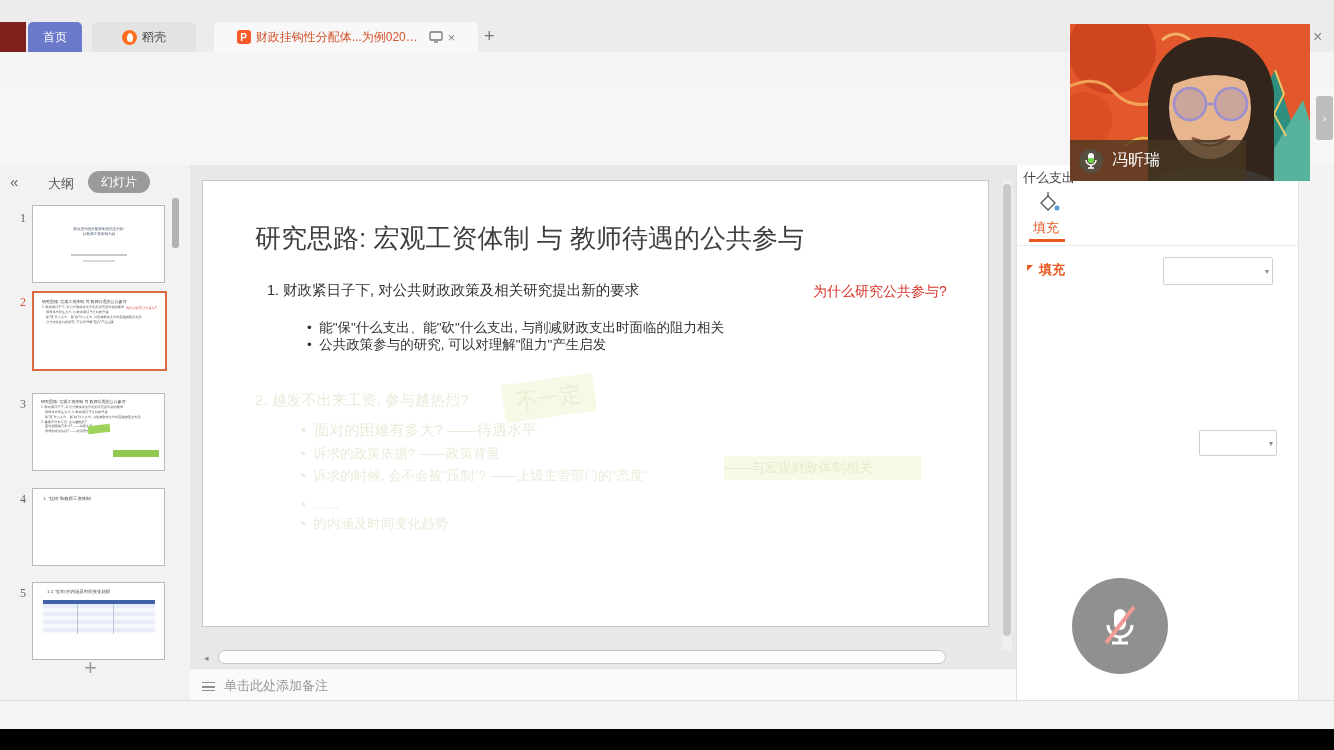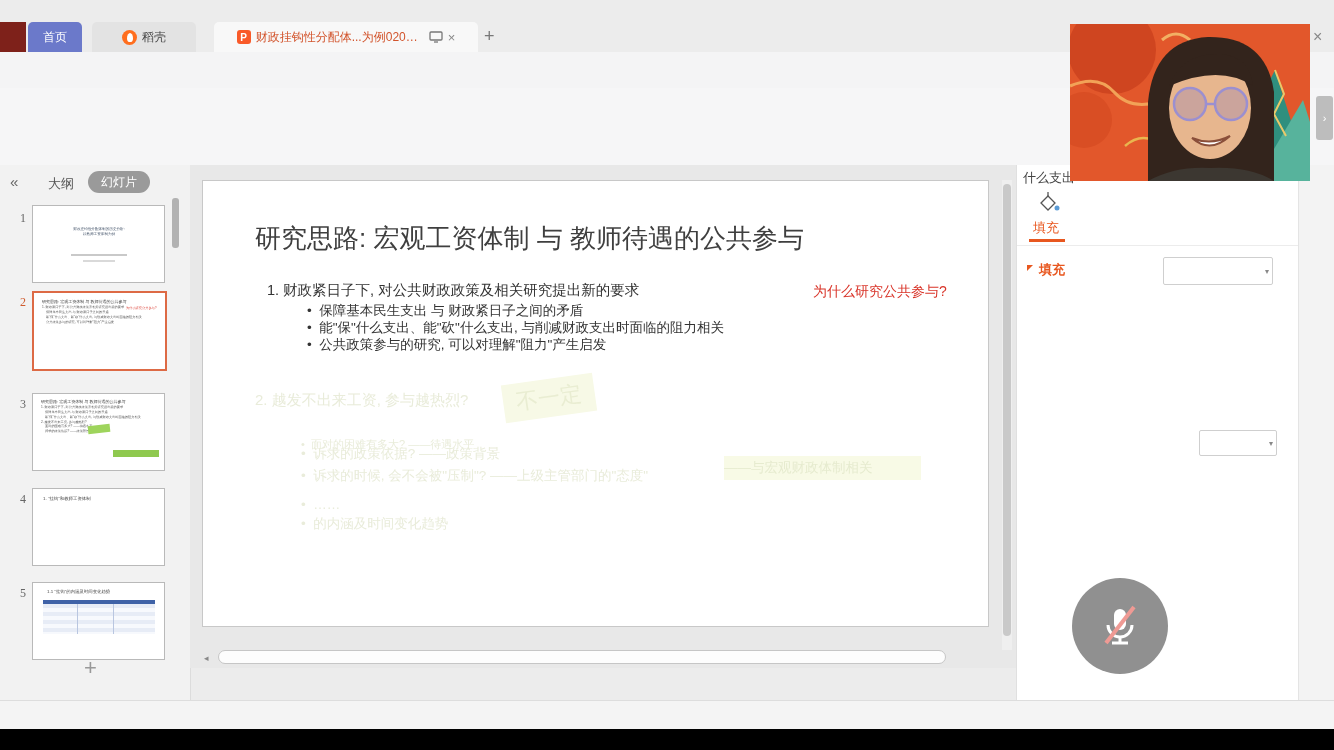--- a/index.html
+++ b/index.html
@@ -299,40 +299,43 @@
       <div class="ab" style="left:80px;top:21px;width:1px;height:30px;background:#b9c6e0;"></div>
     </div>
 
     <div class="ab" style="left:84px;top:490px;font-size:22px;color:#999;">+</div>
   </div>
 
   <div class="canvas">
     <div class="slide">
       <div class="ab" style="left:52px;top:40px;font-size:26px;color:#3f3f3f;white-space:nowrap;">研究思路: 宏观工资体制 与 教师待遇的公共参与</div>
       <div class="ab" style="left:64px;top:100px;font-size:14.5px;color:#333;">1. 财政紧日子下, 对公共财政政策及相关研究提出新的要求</div>
-      <div class="ab" style="left:104px;top:121px;font-size:13.5px;color:#333;">•&nbsp; <span>保障基本民生支出 与 财政紧日子之间的矛盾</span></div>
       <div class="ab" style="left:104px;top:138px;font-size:13.5px;color:#333;">•&nbsp; <span>能"保"什么支出、能"砍"什么支出, 与削减财政支出时面临的阻力相关</span></div>
       <div class="ab" style="left:104px;top:155px;font-size:13.5px;color:#333;">•&nbsp; <span>公共政策参与的研究, 可以对理解"阻力"产生启发</span></div>
       <div class="ab" style="left:610px;top:102px;font-size:14px;color:#d9352a;">为什么研究公共参与?</div>
 
       <div class="ab ghost" style="left:52px;top:210px;font-size:15px;">2. 越发不出来工资, 参与越热烈?</div>
       <div class="ab" style="left:300px;top:198px;width:92px;height:38px;background:#f7f9e6;color:#e9edd2;font-size:22px;display:flex;align-items:center;justify-content:center;transform:rotate(-8deg);">不一定</div>
-      <div class="ab ghost" style="left:98px;top:256px;font-size:11px;">•&nbsp; <span>面对的困难有多大? ——待遇水平</span></div>
+      <div class="ab ghost" style="left:98px;top:240px;font-size:15px;">•&nbsp; <span>面对的困难有多大? ——待遇水平</span></div>
       <div class="ab ghost" style="left:98px;top:264px;font-size:13.5px;">•&nbsp; <span>诉求的政策依据? ——政策背景</span></div>
       <div class="ab ghost" style="left:98px;top:286px;font-size:13.5px;">•&nbsp; <span>诉求的时候, 会不会被"压制"? ——上级主管部门的"态度"</span></div>
       <div class="ab" style="left:521px;top:275px;width:197px;height:24px;background:#f8fae6;color:#e6ebcf;font-size:13.5px;display:flex;align-items:center;">——与宏观财政体制相关</div>
       <div class="ab ghost" style="left:98px;top:316px;font-size:13.5px;">•&nbsp; <span>……</span></div>
       <div class="ab ghost" style="left:98px;top:334px;font-size:13.5px;">•&nbsp; <span>的内涵及时间变化趋势</span></div>
     </div>
     <div class="ab" style="left:812px;top:15px;width:10px;height:470px;background:#efefef;"></div>
     <div class="ab" style="left:813px;top:19px;width:8px;height:452px;background:#c9c9c9;border-radius:4px;"></div>
     <div class="ab" style="left:14px;top:488px;font-size:9px;color:#888;">◂</div>
     <div class="ab" style="left:28px;top:485px;width:726px;height:12px;background:#fdfdfd;border:1px solid #c6c6c6;border-radius:7px;"></div>
   </div>
 
+  <div class="notesbar">
+    <div class="ab" style="left:12px;top:8px;"><span class="lines" style="width:13px;height:9px;"></span></div>
+    <div class="ab" style="left:34px;top:8px;font-size:13px;color:#999;">单击此处添加备注</div>
+  </div>
 
   <div class="statusbar">
     
     
     
     
     
     
     
     
@@ -392,20 +395,31 @@
       <polyline points="205,46 214,70 204,90 216,112" stroke="#e9c96a" stroke-width="2" fill="none"></polyline>
       <path d="M78 157 L78 78 Q84 16 138 13 Q196 12 204 68 L204 157 Z" fill="#33241c"></path>
       <ellipse cx="140" cy="84" rx="41" ry="51" fill="#e7b68e"></ellipse>
       <path d="M99 62 Q112 28 152 30 Q180 33 183 62 Q150 40 99 62 Z" fill="#33241c"></path>
       <circle cx="120" cy="80" r="16" fill="rgba(120,110,200,0.25)" stroke="#9b8fd0" stroke-width="2.5"></circle>
       <circle cx="161" cy="80" r="16" fill="rgba(120,110,200,0.25)" stroke="#9b8fd0" stroke-width="2.5"></circle>
       <line x1="136" y1="80" x2="145" y2="80" stroke="#9b8fd0" stroke-width="2.5"></line>
       <path d="M122 114 Q140 130 160 112 Q141 122 122 114 Z" fill="#fff" stroke="#8a4f3a" stroke-width="2"></path>
       <path d="M78 157 Q105 142 140 144 Q180 142 204 157 Z" fill="#3c3731"></path>
     </svg>
+    <div class="nametag">
+      <svg width="26" height="26" viewBox="0 0 26 26">
+        <circle cx="13" cy="13" r="12" fill="#575040"></circle>
+        <rect x="10" y="5" width="6" height="7" rx="3" fill="#fff"></rect>
+        <rect x="10" y="10" width="6" height="5" rx="2" fill="#6fd84a"></rect>
+        <path d="M8 12 a5 5 0 0 0 10 0" stroke="#fff" stroke-width="1.5" fill="none"></path>
+        <line x1="13" y1="17" x2="13" y2="20" stroke="#fff" stroke-width="1.5"></line>
+        <line x1="10" y1="20" x2="16" y2="20" stroke="#fff" stroke-width="1.5"></line>
+      </svg>
+      <span>冯昕瑞</span>
+    </div>
   </div>
   <div class="ab" style="left:1313px;top:28px;font-size:16px;color:#888;">×</div>
   <div class="ab" style="left:1316px;top:96px;width:17px;height:44px;background:#bdbdbd;border-radius:3px;color:#fff;font-size:11px;display:flex;align-items:center;justify-content:center;">›</div>
 
   <div class="micbig">
     <svg width="46" height="46" viewBox="0 0 46 46">
       <rect x="17" y="6" width="12" height="21" rx="6" fill="#fff"></rect>
       <path d="M11 22 a12 12 0 0 0 24 0" stroke="#fff" stroke-width="3" fill="none"></path>
       <line x1="23" y1="34" x2="23" y2="39" stroke="#fff" stroke-width="3"></line>
       <line x1="15" y1="40" x2="31" y2="40" stroke="#fff" stroke-width="3"></line>

